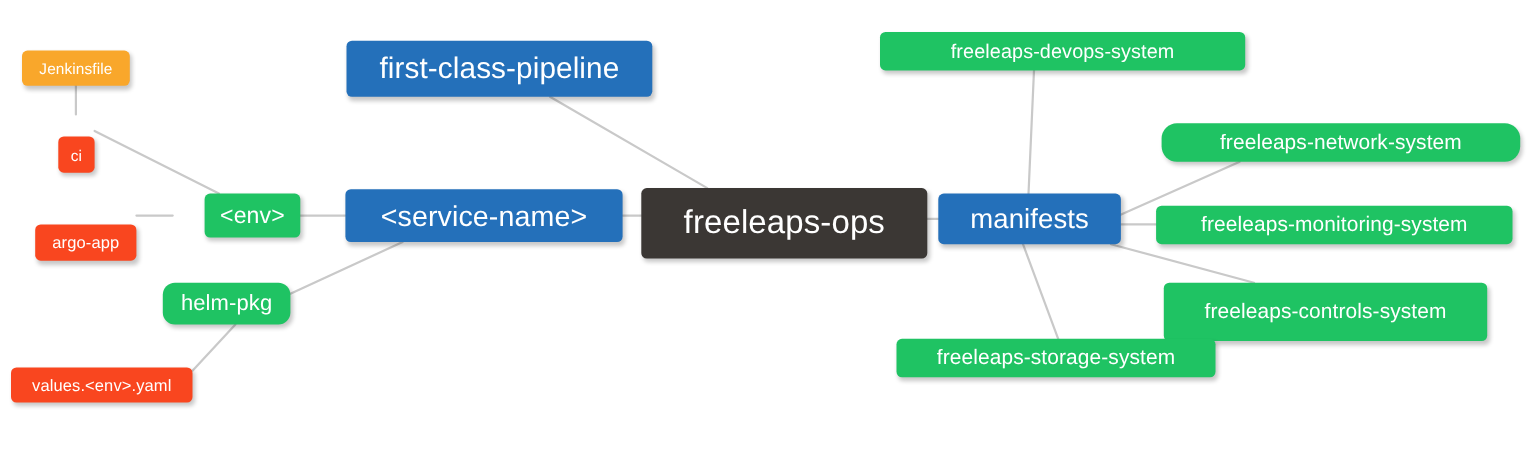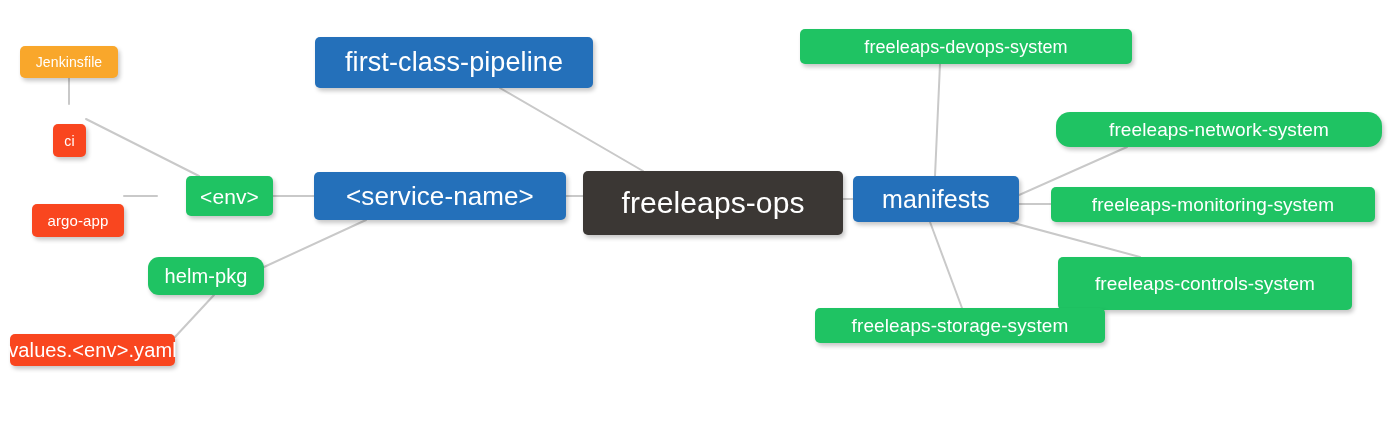--- a/index.html
+++ b/index.html
@@ -70,21 +70,21 @@
       </div>
       <div class="node" style="left: 32px; top: 178px; width: 92px; height: 33px; background: rgb(249, 70, 31); font-size: 15px; margin-top: 26px;">
         <span class="node-label">argo-app</span>
       </div>
       <div class="node" style="left: 157px; top: 176px; width: 87px; height: 40px; background: rgb(31, 195, 99); font-size: 21px; margin-left: 29px;">
         <span class="node-label">&lt;env&gt;</span>
       </div>
       <div class="node" style="left: 148px; top: 257px; width: 116px; height: 38px; background: rgb(31, 195, 99); font-size: 20px; border-radius: 11px;">
         <span class="node-label">helm-pkg</span>
       </div>
-      <div class="node" style="left: 10px; top: 334px; width: 165px; height: 32px; background: rgb(249, 70, 31); font-size: 20px;">
+      <div class="node" style="left: 10px; top: 334px; width: 165px; height: 32px; background: rgb(249, 70, 31); font-size: 15px;">
         <span class="node-label">values.&lt;env&gt;.yaml</span>
       </div>
       <div class="node" style="left: 315px; top: 37px; width: 278px; height: 51px; background: rgb(36, 112, 186); font-size: 27px;">
         <span class="node-label">first-class-pipeline</span>
       </div>
       <div class="node" style="left: 314px; top: 172px; width: 252px; height: 48px; background: rgb(36, 112, 186); font-size: 26px;">
         <span class="node-label">&lt;service-name&gt;</span>
       </div>
       <div class="node" style="left: 583px; top: 171px; width: 260px; height: 64px; background: rgb(59, 55, 52); font-size: 30px; align-items: center;">
         <span class="node-label">freeleaps-ops</span>

